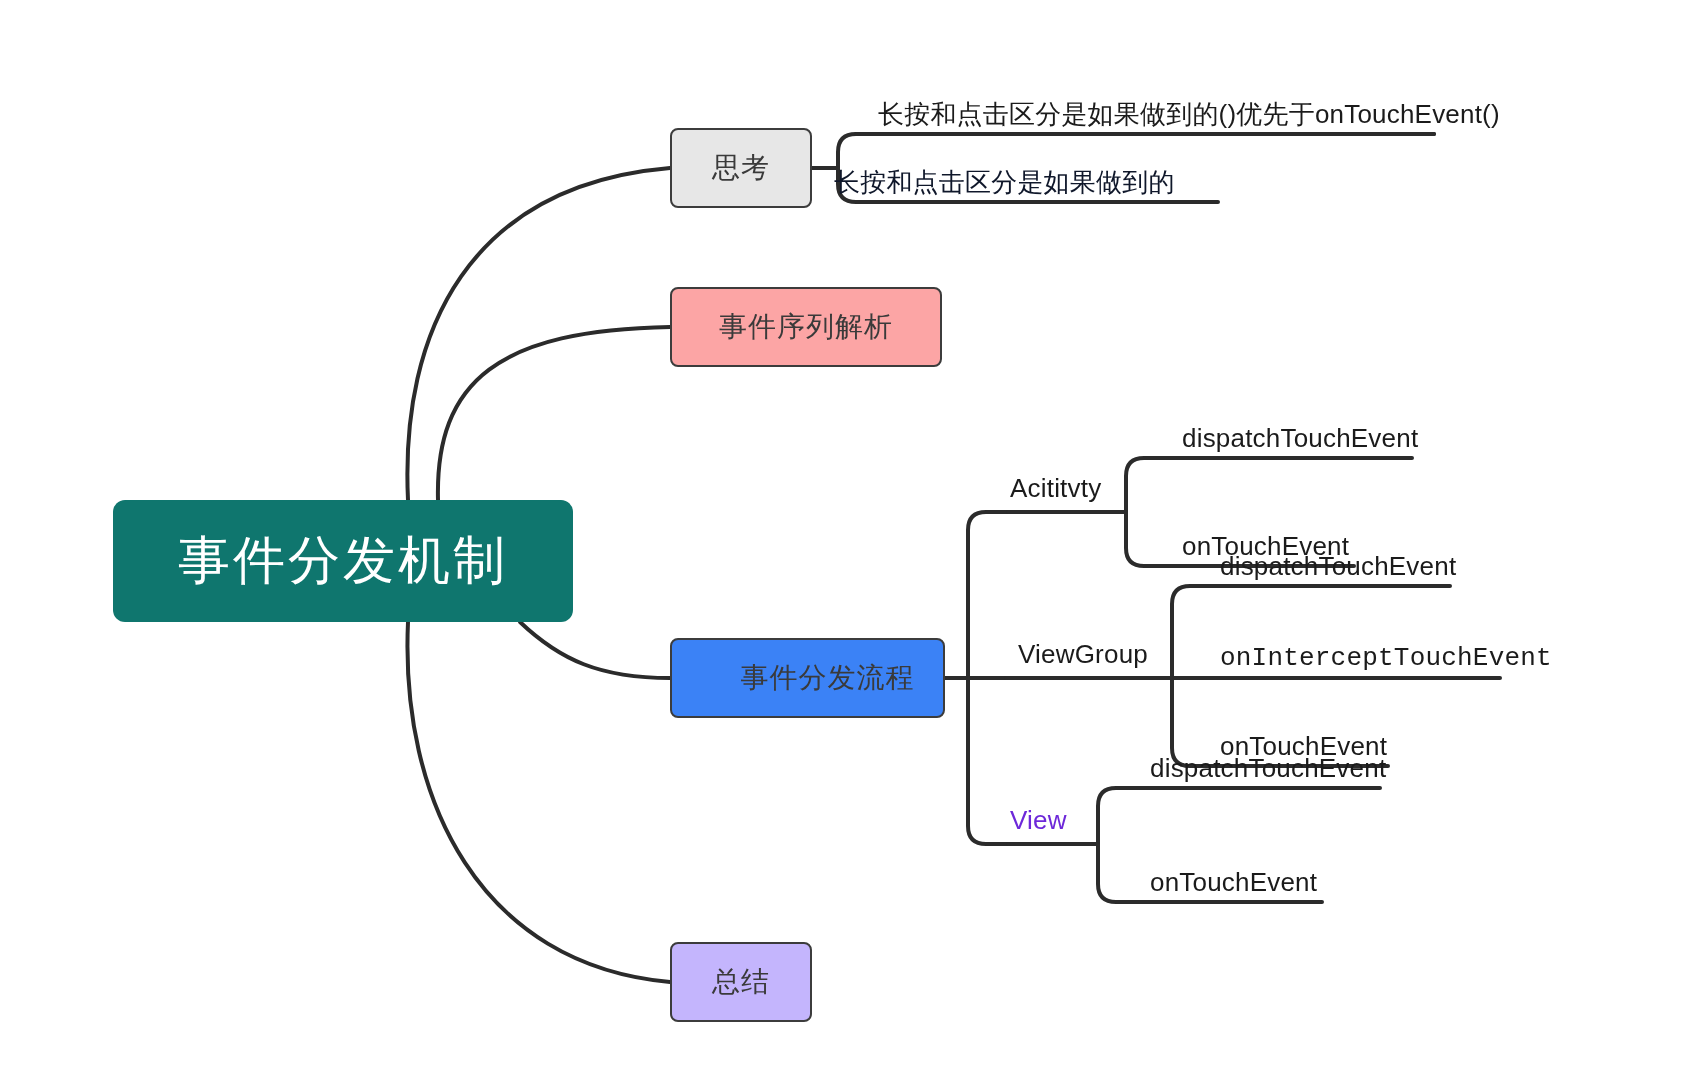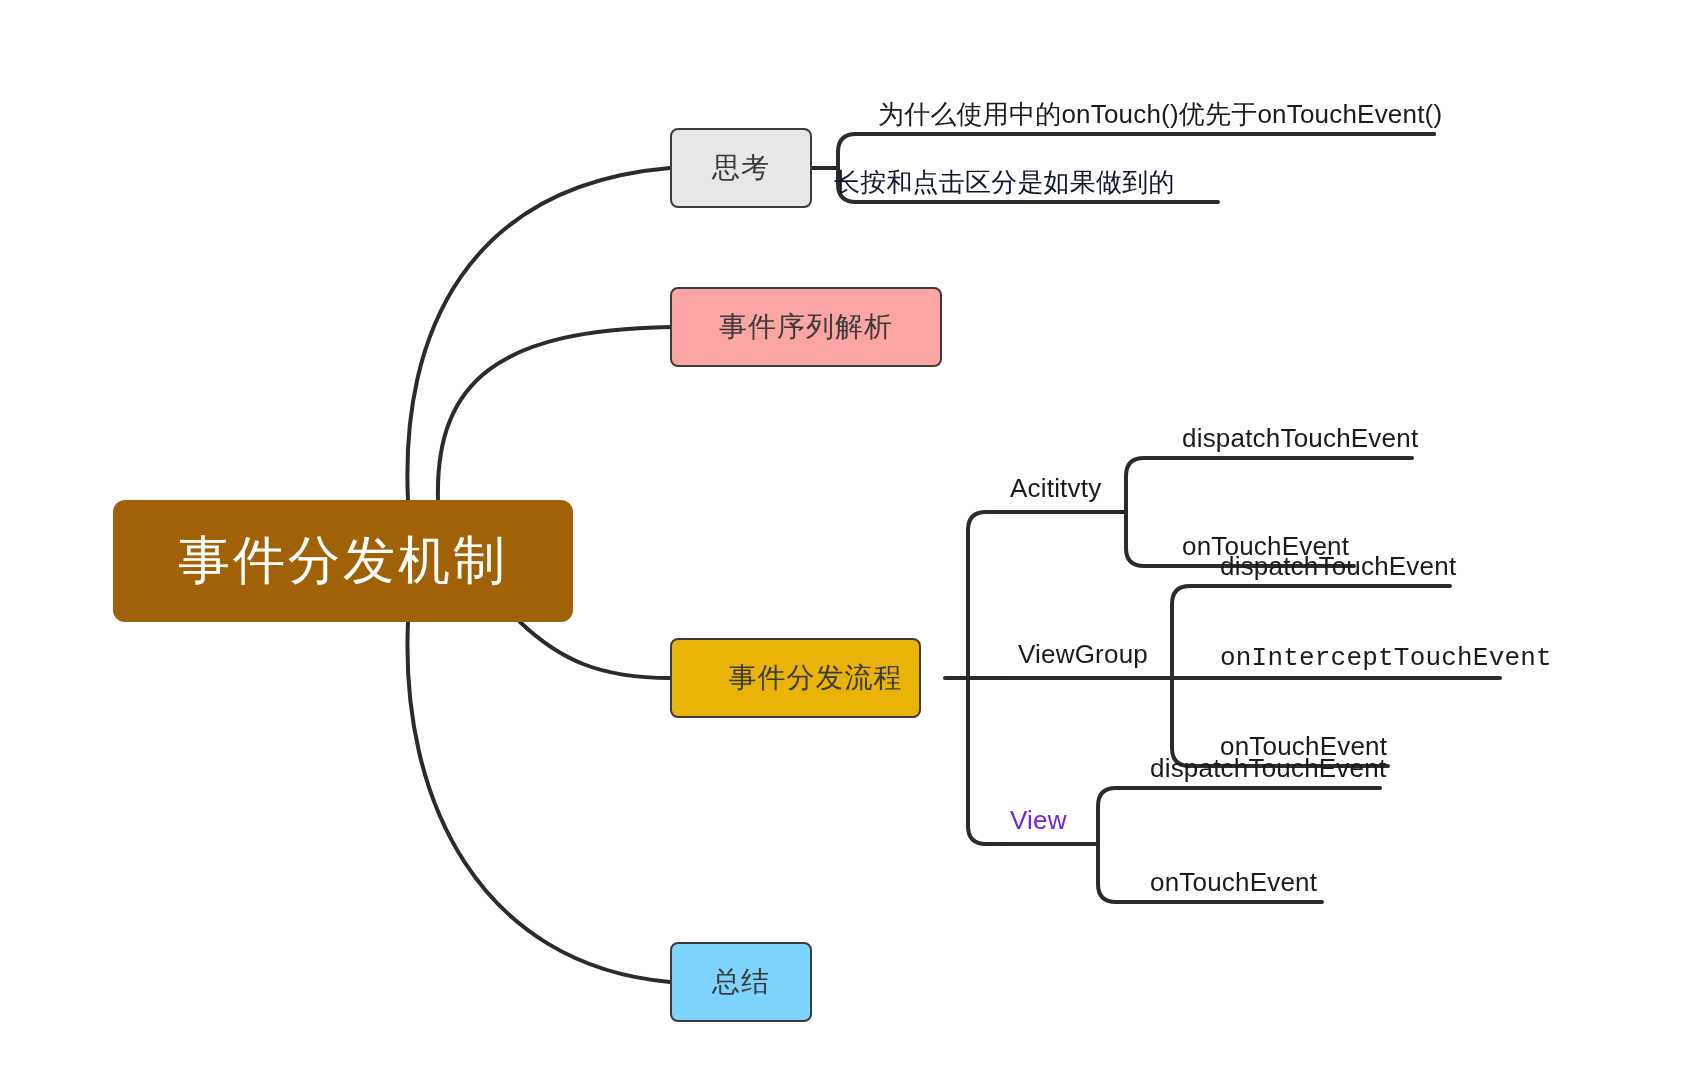--- a/index.html
+++ b/index.html
@@ -101,42 +101,42 @@
       <path d="M 1172,678 L 1172,604 Q 1172,586 1190,586 L 1450,586"></path>
       <path d="M 1172,678 L 1500,678"></path>
       <path d="M 1172,678 L 1172,748 Q 1172,766 1190,766 L 1388,766"></path>
 
       <path d="M 1008,844 L 1098,844"></path>
       <path d="M 1098,844 L 1098,806 Q 1098,788 1116,788 L 1380,788"></path>
       <path d="M 1098,844 L 1098,884 Q 1098,902 1116,902 L 1322,902"></path>
     </g>
   </svg>
 
-  <div class="node root-node" style="left: 113px; top: 500px; width: 460px; height: 122px; background: #a16207; color: rgb(255, 255, 255);">
+  <div class="node root-node" style="left: 113px; top: 500px; width: 460px; height: 122px; background: #0f766e; color: rgb(255, 255, 255);">
     <span>事件分发机制</span>
   </div>
 
   <div class="node branch-node" style="left: 670px; top: 128px; width: 142px; height: 80px; background: rgb(231, 231, 231); border-color: rgb(60, 60, 60); color: rgb(58, 58, 58);">
     <span>思考</span>
   </div>
 
   <div class="node branch-node" style="left: 670px; top: 287px; width: 272px; height: 80px; background: #fca5a5; border-color: rgb(60, 60, 60); color: rgb(58, 58, 58);">
     <span>事件序列解析</span>
   </div>
 
-  <div class="node branch-node" style="left: 670px; top: 638px; width: 251px; height: 80px; background: #eab308; border-color: rgb(60, 60, 60); color: rgb(58, 58, 58); padding-left: 40px;">
+  <div class="node branch-node" style="left: 670px; top: 638px; width: 275px; height: 80px; background: #3b82f6; border-color: rgb(60, 60, 60); color: rgb(58, 58, 58); padding-left: 40px;">
     <span>事件分发流程</span>
   </div>
 
-  <div class="node branch-node" style="left: 670px; top: 942px; width: 142px; height: 80px; background: #7dd3fc; border-color: rgb(60, 60, 60); color: rgb(58, 58, 58);">
+  <div class="node branch-node" style="left: 670px; top: 942px; width: 142px; height: 80px; background: #c4b5fd; border-color: rgb(60, 60, 60); color: rgb(58, 58, 58);">
     <span>总结</span>
   </div>
 
   <div class="node leaf-node" style="left: 872px; top: 94px; width: 570px; height: 40px; color: rgb(27, 27, 27);">
-    <span>为什么使用中的onTouch()优先于onTouchEvent()</span>
+    <span>长按和点击区分是如果做到的()优先于onTouchEvent()</span>
   </div>
 
   <div class="node leaf-node" style="left: 828px; top: 162px; width: 350px; height: 40px; color: #0f172a;">
     <span>长按和点击区分是如果做到的</span>
   </div>
 
   <div class="node sub-label" style="left: 1010px; top: 468px; width: 130px; height: 40px; color: rgb(27, 27, 27);">
     <span>Acititvty</span>
   </div>
 

